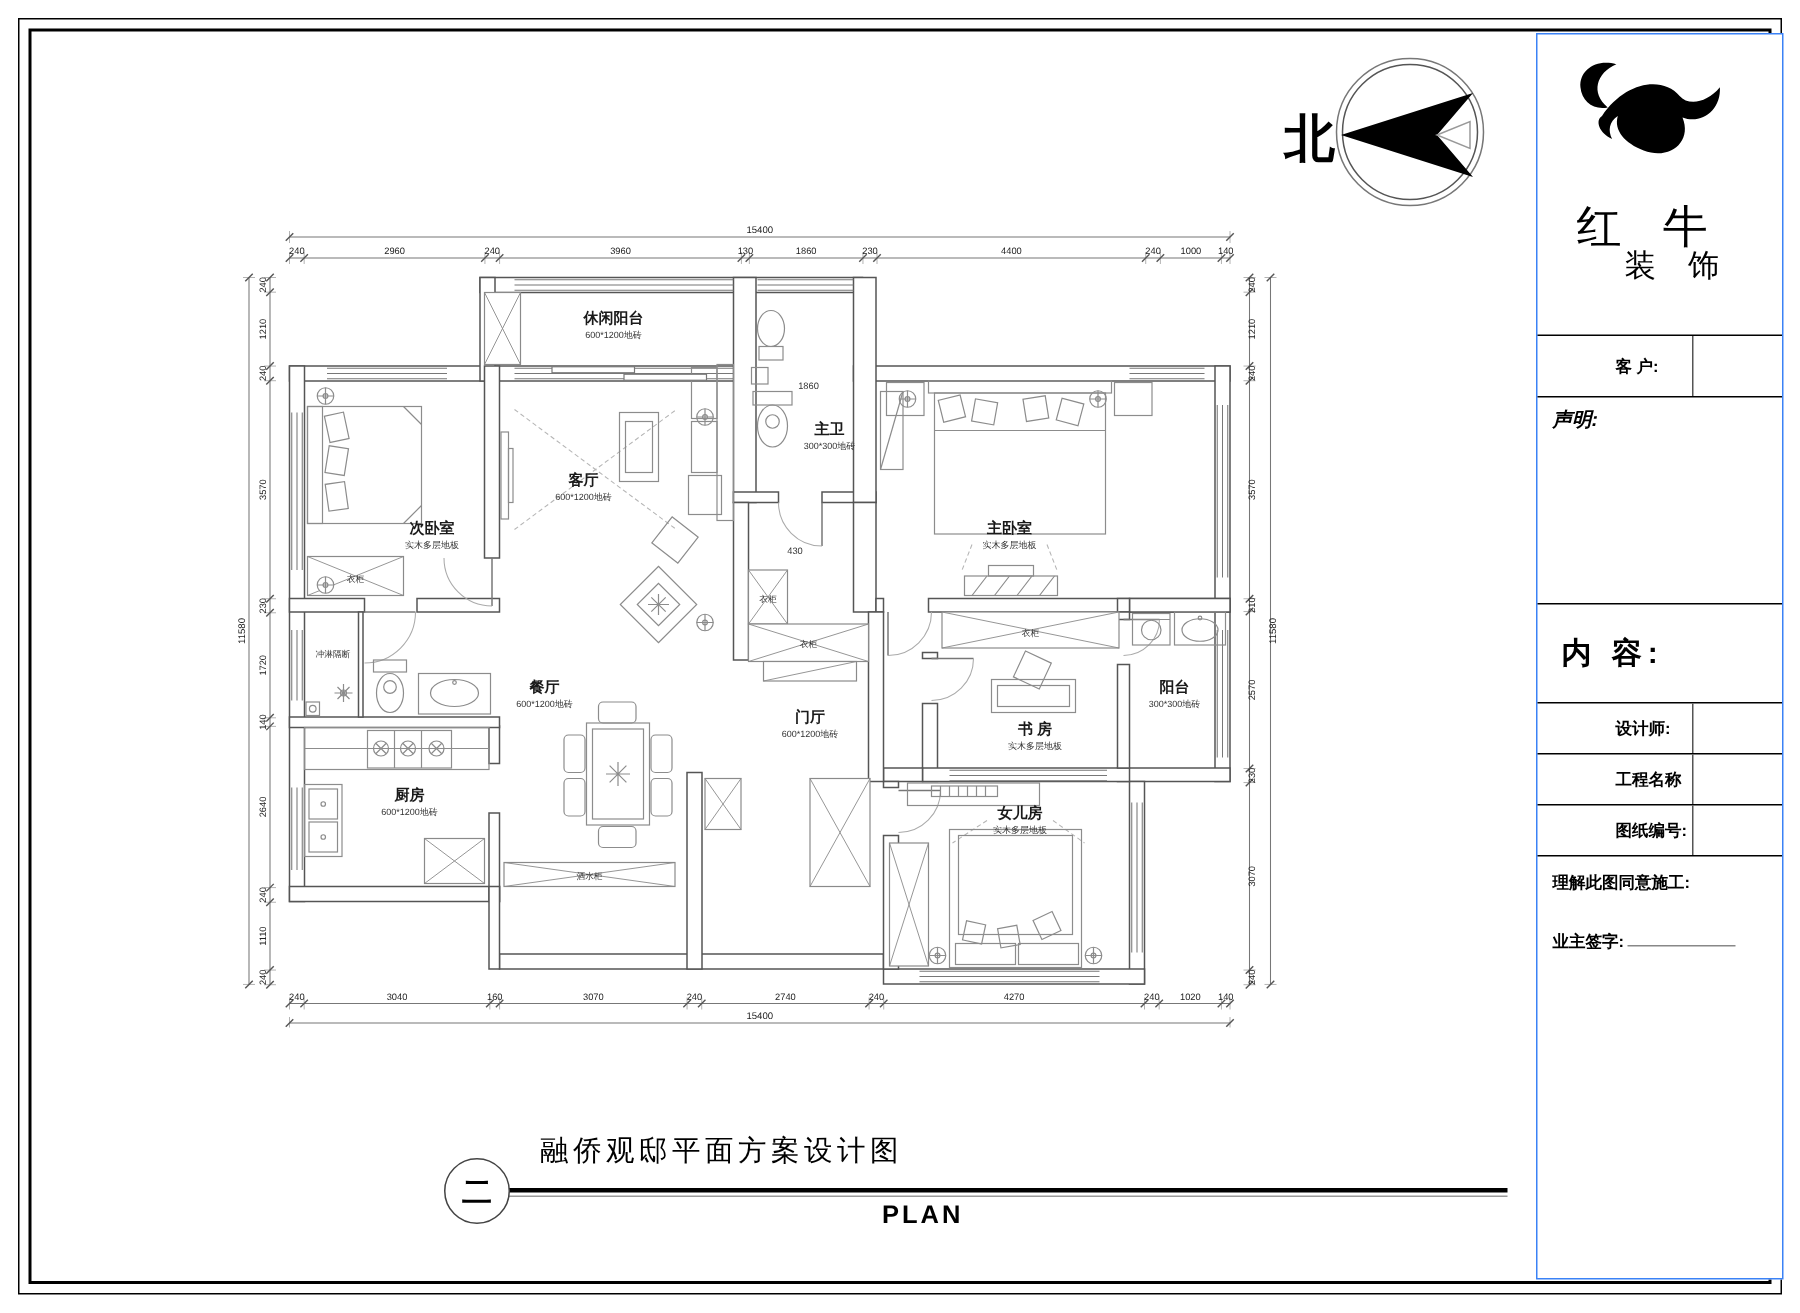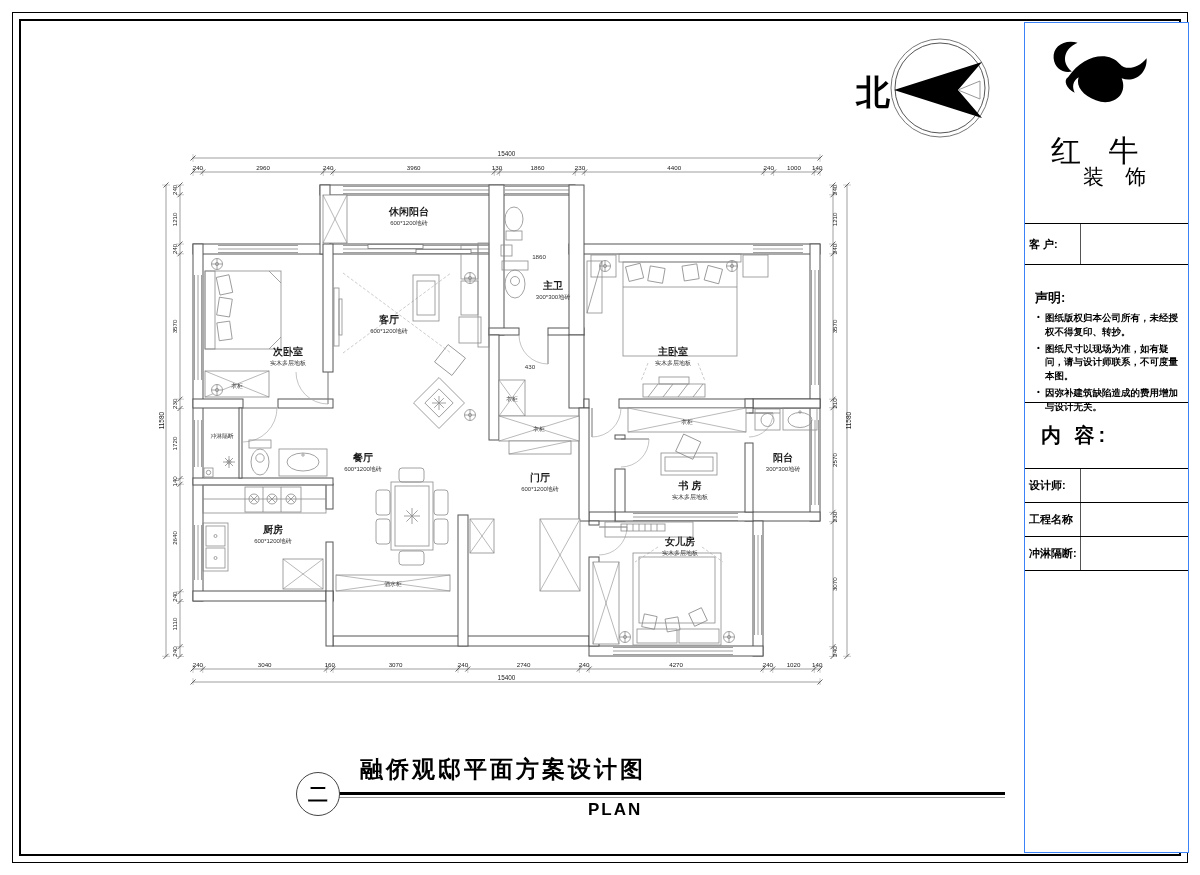--- a/index.html
+++ b/index.html
@@ -13,35 +13,35 @@
   
   .north{position:absolute;left:840px;top:36px;width:170px;height:110px;}
   .north-label{position:absolute;left:16px;top:34px;font-size:34px;font-weight:bold;}
   .north-svg{position:absolute;left:48px;top:0;width:104px;height:104px;}
 
   
   .footer{position:absolute;left:290px;top:752px;width:715px;height:70px;}
   .f-line1{position:absolute;left:28px;right:0;top:40px;height:3px;background:#000;}
   .f-line2{position:absolute;left:28px;right:0;top:45px;height:1px;background:#999;}
   .f-circle{position:absolute;left:6px;top:20px;width:42px;height:42px;border:1.5px solid #444;border-radius:50%;background:#fff;display:flex;align-items:center;justify-content:center;font-size:20px;font-weight:bold;z-index:2;}
-  .f-title{position:absolute;left:70px;top:2px;font-size:23px;font-weight:bold;letter-spacing:3px;}
+  .f-title{position:absolute;left:70px;top:2px;font-size:19px;font-weight:normal;letter-spacing:3px;}
   .f-plan{position:absolute;left:298px;top:48px;font-size:17px;font-weight:bold;letter-spacing:2px;}
 
   
   .tb{position:absolute;left:1024px;top:22px;width:165px;height:831px;border:1px solid #3b82f6;box-sizing:border-box;background:#fff;}
   .tb-logo{position:relative;height:200px;border-bottom:1px solid #000;}
   .tb-logo svg{position:absolute;left:20px;top:14px;width:115px;height:96px;}
   .tb-brand1{position:absolute;left:26px;top:108px;font-size:30px;font-family:"Liberation Serif","DejaVu Serif",serif;letter-spacing:10px;}
   .tb-brand2{position:absolute;left:58px;top:140px;font-size:21px;font-family:"Liberation Serif","DejaVu Serif",serif;letter-spacing:8px;}
   .tb-row{display:flex;height:40px;border-bottom:1px solid #000;}
   .tb-row.info{height:33px;border-bottom:1px solid #000;}
-  .tb-label{width:56px;display:flex;align-items:center;padding-left:4px;font-size:11px;font-weight:bold;border-right:1px solid #555;box-sizing:border-box;}
+  .tb-label{width:56px;display:flex;align-items:center;padding-left:4px;font-size:11px;font-weight:bold;border-right:1px solid #555;box-sizing:border-box;margin-left:48px;}
   .tb-value{flex:1;}
   .tb-statement{height:138px;border-bottom:1px solid #000;padding:6px 8px 0 8px;box-sizing:border-box;}
-  .tb-st-title{font-size:13px;font-weight:bold;margin:18px 0 4px 2px;}
+  .tb-st-title{font-size:13px;font-weight:bold;margin:0 0 4px 2px;font-style:italic;}
   .tb-statement ul{margin:0;padding:0 0 0 4px;list-style:none;}
   .tb-statement li{font-size:9.5px;line-height:1.45;margin-bottom:3px;position:relative;padding-left:8px;font-weight:bold;}
   .tb-statement li::before{content:"•";position:absolute;left:0;top:0;font-size:8px;}
   .tb-content{height:66px;border-bottom:1px solid #000;display:flex;align-items:center;padding-left:16px;font-size:20px;font-weight:bold;letter-spacing:4px;box-sizing:border-box;}
   .tb-sign{height:100px;padding:10px 6px 0 10px;box-sizing:border-box;}
   .tb-agree{font-size:11px;font-weight:bold;margin-bottom:22px;}
   .tb-sig{font-size:11px;font-weight:bold;}
   .sig-line{display:inline-block;width:72px;border-bottom:1px solid #888;height:12px;margin-left:2px;}
 </style>
 </head>
@@ -552,32 +552,31 @@
     </svg>
     <div class="tb-brand1">红 牛</div>
     <div class="tb-brand2">装 饰</div>
   </div>
   <div class="tb-row">
     <div class="tb-label">客 户:</div>
     <div class="tb-value"></div>
   </div>
   <div class="tb-statement">
     <div class="tb-st-title">声明:</div>
-    <ul>
-      <li>图纸版权归本公司所有，未经授权不得复印、转抄。</li>
-      <li>图纸尺寸以现场为准，如有疑问，请与设计师联系，不可度量本图。</li>
-      <li>因弥补建筑缺陷造成的费用增加与设计无关。</li>
-    </ul>
   </div>
   <div class="tb-content">内 容:</div>
   <div class="tb-row info">
     <div class="tb-label">设计师:</div>
       <div class="tb-value"></div>
   </div>
   <div class="tb-row info">
     <div class="tb-label">工程名称</div>
       <div class="tb-value"></div>
   </div>
   <div class="tb-row info">
-    <div class="tb-label">冲淋隔断:</div>
+    <div class="tb-label">图纸编号:</div>
       <div class="tb-value"></div>
   </div>
+  <div class="tb-sign">
+    <div class="tb-agree">理解此图同意施工:</div>
+    <div class="tb-sig"><span>业主签字:</span><span class="sig-line"></span></div>
+  </div>
 </div>
 
 </body></html>

